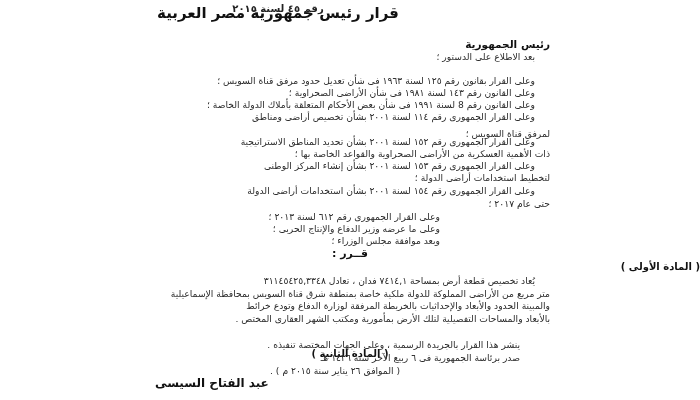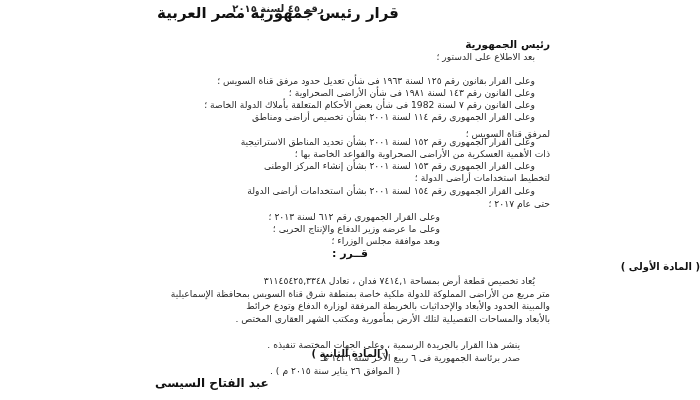--- a/index.html
+++ b/index.html
@@ -34,21 +34,21 @@
 
 <div class="page">
   <div class="title">قرار رئيس جمهورية مصر العربية</div>
   <div class="subtitle">رقم ٤٥ لسنة ٢٠١٥</div>
 
   <div class="line bold" style="top:38px; right:150px; font-size:10.5px;">رئيس الجمهورية</div>
 
   <div class="line" style="top:51px; right:165px;">بعد الاطلاع على الدستور ؛</div>
   <div class="line" style="top:75px; right:165px;">وعلى القرار بقانون رقم ١٢٥ لسنة ١٩٦٣ فى شأن تعديل حدود مرفق قناة السويس ؛</div>
   <div class="line" style="top:87px; right:165px;">وعلى القانون رقم ١٤٣ لسنة ١٩٨١ فى شأن الأراضى الصحراوية ؛</div>
-  <div class="line" style="top:99px; right:165px;">وعلى القانون رقم ٧ لسنة 1982 فى شأن بعض الأحكام المتعلقة بأملاك الدولة الخاصة ؛</div>
+  <div class="line" style="top:99px; right:165px;">وعلى القانون رقم 8 لسنة ١٩٩١ فى شأن بعض الأحكام المتعلقة بأملاك الدولة الخاصة ؛</div>
   <div class="line" style="top:111px; right:165px; width:415px;">وعلى القرار الجمهورى رقم ١١٤ لسنة ٢٠٠١ بشأن تخصيص أراضى ومناطق</div>
   <div class="line" style="top:128px; right:150px;">لمرفق قناة السويس ؛</div>
 
   <div class="line" style="top:136px; right:165px; width:415px;">وعلى القرار الجمهورى رقم ١٥٢ لسنة ٢٠٠١ بشأن تحديد المناطق الاستراتيجية</div>
   <div class="line" style="top:148px; right:150px;margin-left:20px;">ذات الأهمية العسكرية من الأراضى الصحراوية والقواعد الخاصة بها ؛</div>
   <div class="line" style="top:160px; right:165px; width:415px;">وعلى القرار الجمهورى رقم ١٥٣ لسنة ٢٠٠١ بشأن إنشاء المركز الوطنى</div>
   <div class="line" style="top:172px; right:150px;">لتخطيط استخدامات أراضى الدولة ؛</div>
 
   <div class="line" style="top:185px; right:165px; width:415px;">وعلى القرار الجمهورى رقم ١٥٤ لسنة ٢٠٠١ بشأن استخدامات أراضى الدولة</div>
   <div class="line" style="top:198px; right:150px;">حتى عام ٢٠١٧ ؛</div>

